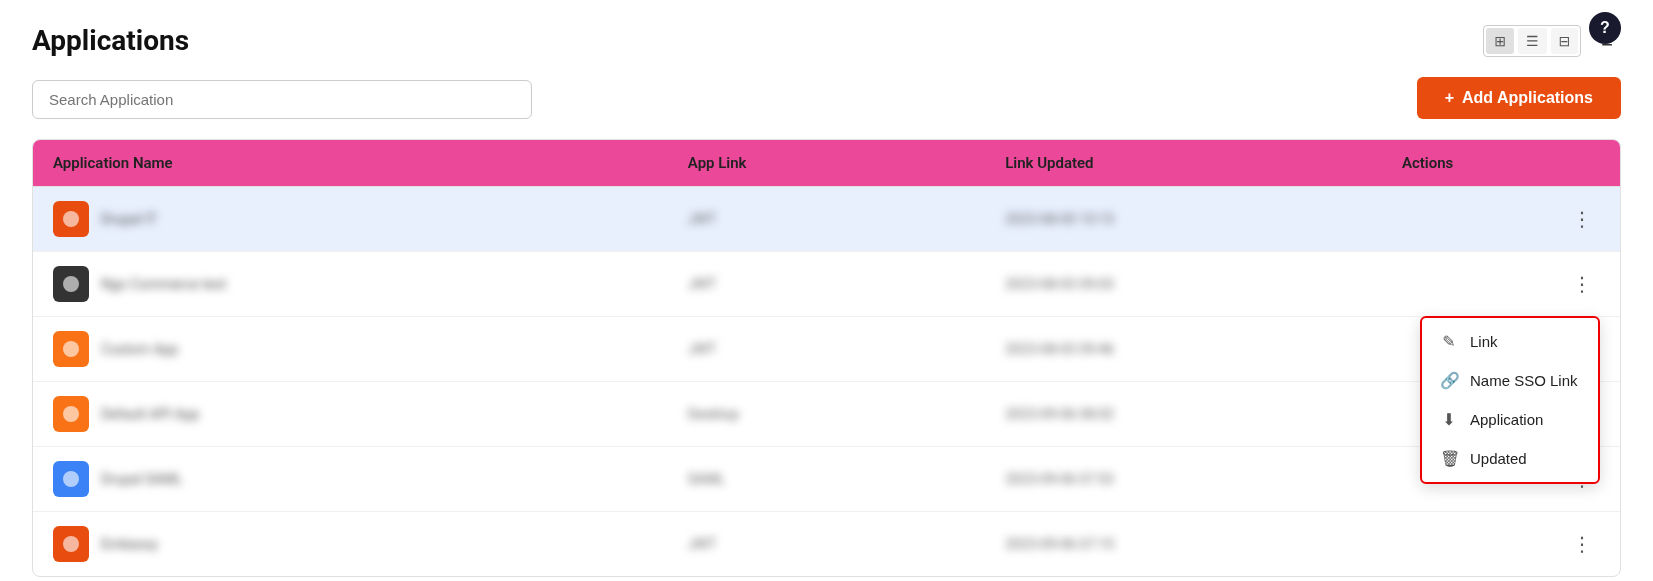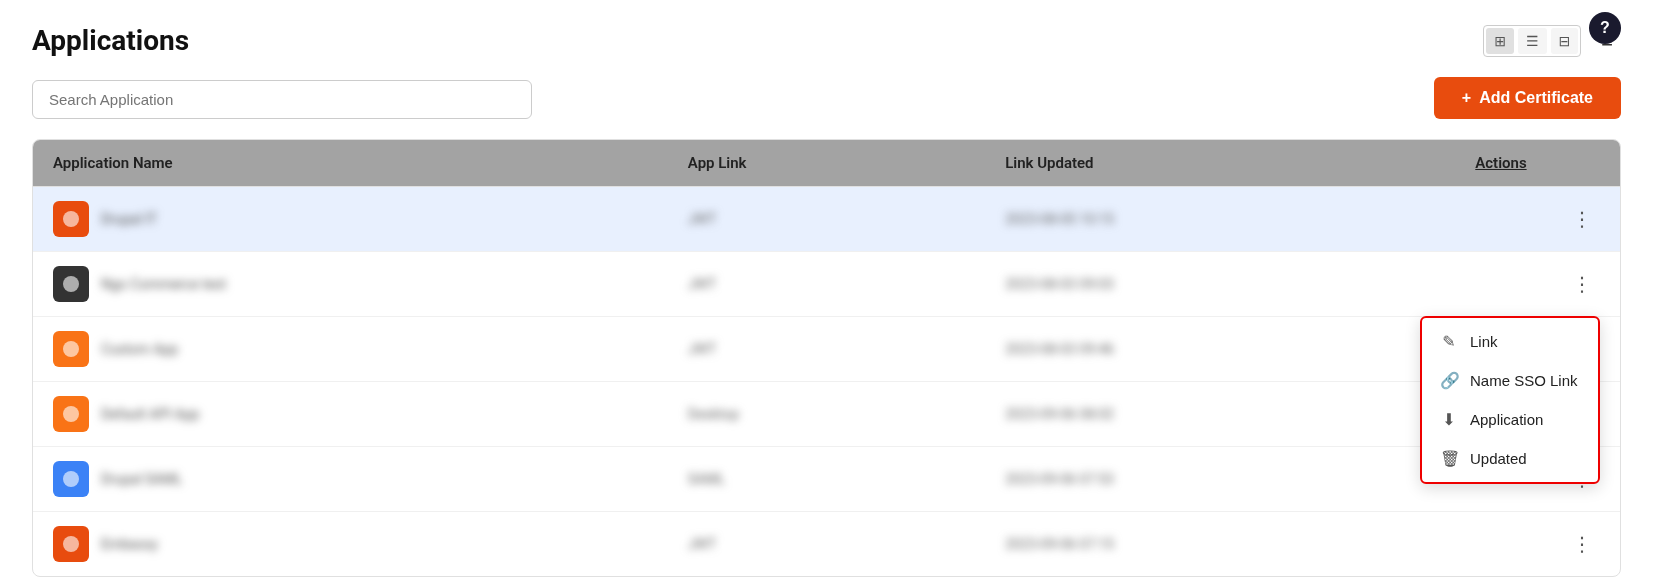--- a/index.html
+++ b/index.html
@@ -106,21 +106,21 @@
       border-radius: 8px;
       overflow: hidden;
     }
 
     table {
       width: 100%;
       border-collapse: collapse;
     }
 
     thead tr {
-      background: #a3a3a3;
+      background: #ec4899;
     }
 
     th {
       text-align: left;
       padding: 14px 20px;
       font-size: 15px;
       font-weight: 600;
       color: #222;
       border-bottom: 1px solid #e0e0e0;
     }
@@ -270,33 +270,33 @@
         <button class="view-btn">⊟</button>
       </div>
       <button class="hamburger-btn">≡</button>
     </div>
   </div>
 
   <div class="toolbar-row">
     <input class="search-input" type="text" placeholder="Search Application" style="">
     <button class="add-button">
       <span>+</span>
-      <span>Add Certificate</span>
+      <span>Add Applications</span>
     </button>
   </div>
 
   <div class="table-wrapper">
     <div class="table-container">
       <table>
         <thead>
           <tr>
             <th>Application Name</th>
             <th>App Link</th>
             <th>Link Updated</th>
-            <th style="text-align:center;text-decoration:underline;">Actions</th>
+            <th style="text-align:left;">Actions</th>
           </tr>
         </thead>
         <tbody id="table-body">
 
         <tr class="selected">
               <td style="width: 40%;">
                 <div class="app-name-cell">
                   <div class="app-icon red" style="background: rgb(232, 76, 14); border-radius: 6px;">
                     <svg width="20" height="20" viewBox="0 0 20 20">
                       <circle cx="10" cy="10" r="8" fill="white" opacity="0.6"></circle>

